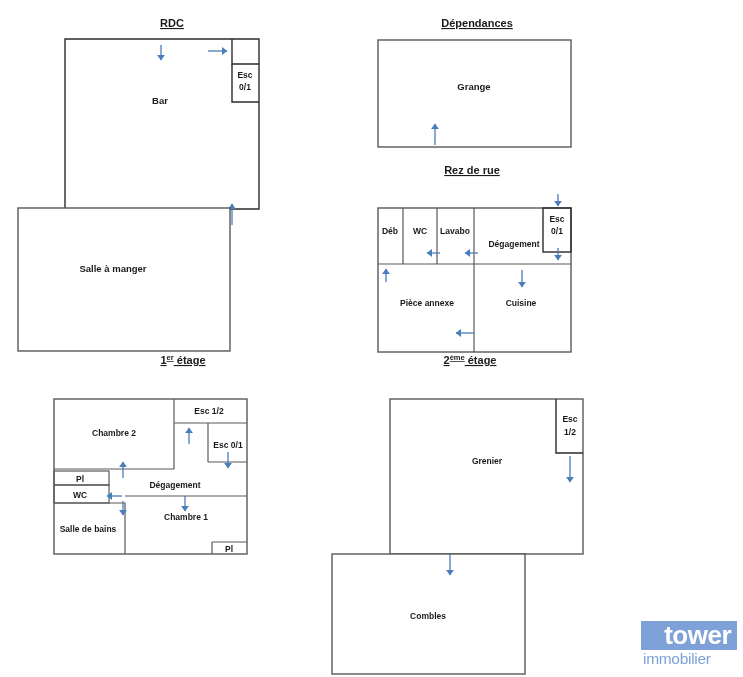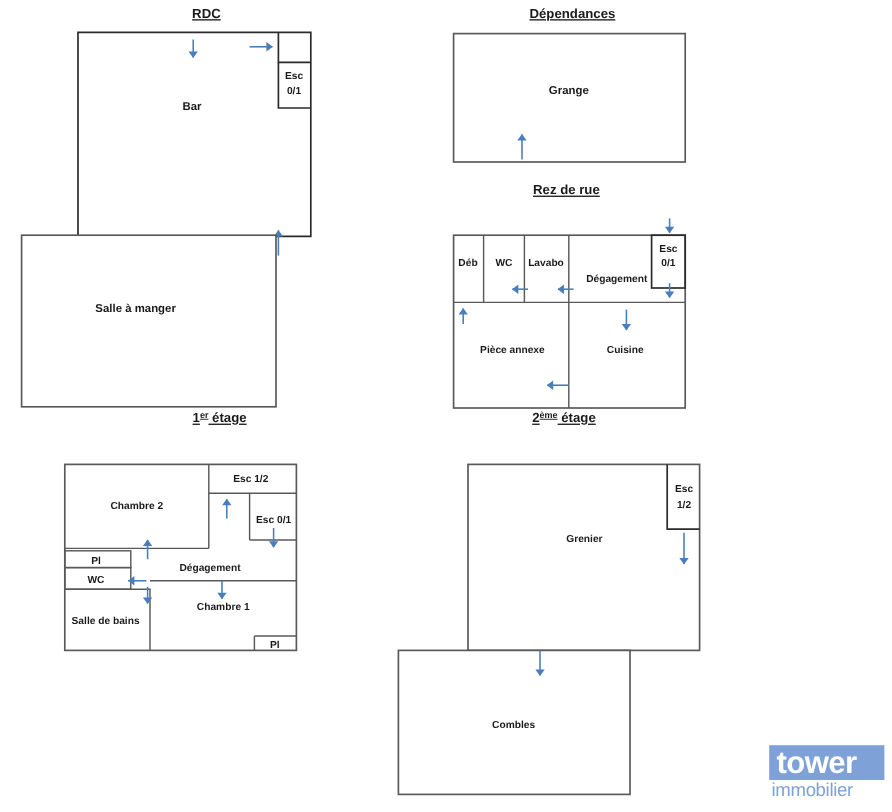--- a/index.html
+++ b/index.html
@@ -11,21 +11,21 @@
   body {
     width: 743px;
     height: 677px;
     position: relative;
     font-family: "Liberation Sans", sans-serif;
     overflow: hidden;
   }
   #plan-root {
     position: absolute;
     left: 0;
-    top: 0;
+    top: 12px;
     width: 743px;
     height: 587px;
   }
   svg { display: block; }
 
   .plan-title {
     font-family: "Liberation Sans", sans-serif;
     font-size: 11px;
     font-weight: bold;
     fill: #1a1a1a;
@@ -76,20 +76,21 @@
     right: 6px;
     bottom: 10px;
     width: 96px;
     text-align: left;
   }
   #logo .logo-top {
     background: #7ea2d8;
     display: block;
     padding: 1px 6px 2px 6px;
     line-height: 1;
+    text-align: right;
   }
   #logo .logo-word {
     font-family: "Liberation Sans", sans-serif;
     font-size: 26px;
     font-weight: bold;
     color: #ffffff;
     letter-spacing: -0.5px;
     line-height: 1;
   }
   #logo .logo-sub {

